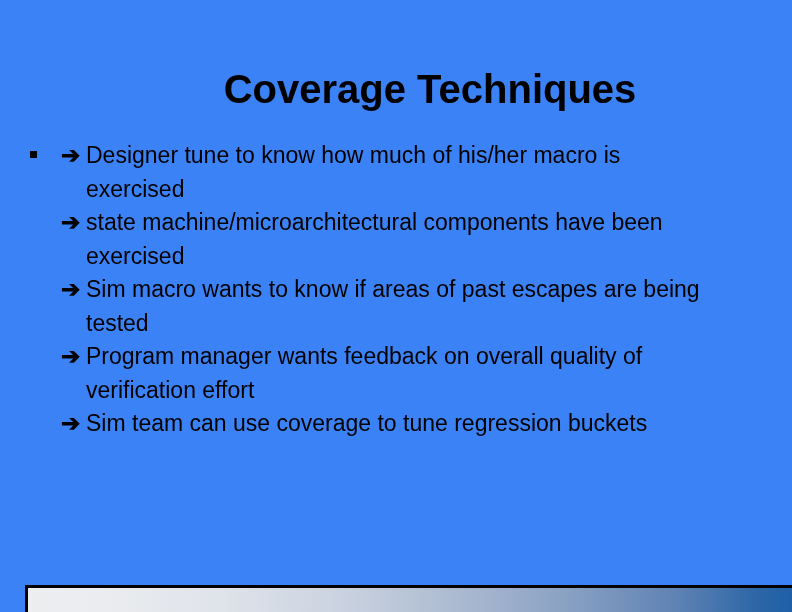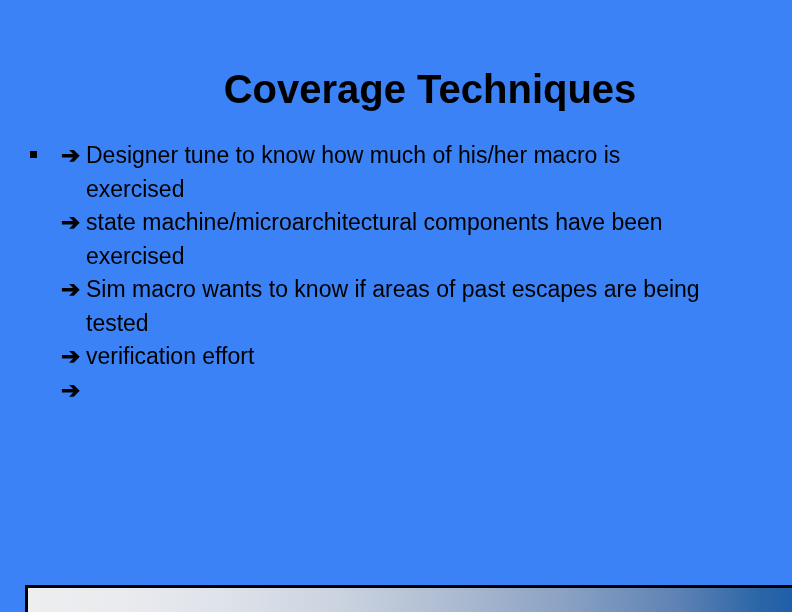--- a/index.html
+++ b/index.html
@@ -142,25 +142,27 @@
       <div class="l2-cont">exercised</div>
 
       <div class="l2-item">
         <span class="l2-arrow">➔</span>
         <span>Sim macro wants to know if areas of past escapes are being</span>
       </div>
       <div class="l2-cont">tested</div>
 
       <div class="l2-item">
         <span class="l2-arrow">➔</span>
+        <span>Program manager wants feedback on overall quality of</span>
       </div>
       <div class="l2-cont">verification effort</div>
 
       <div class="l2-item">
         <span class="l2-arrow">➔</span>
+        <span>Sim team can use coverage to tune regression buckets</span>
       </div>
 
     </div>
   </div>
 
   <div class="footer-bar"></div>
 
 </div>
 
 </body></html>

